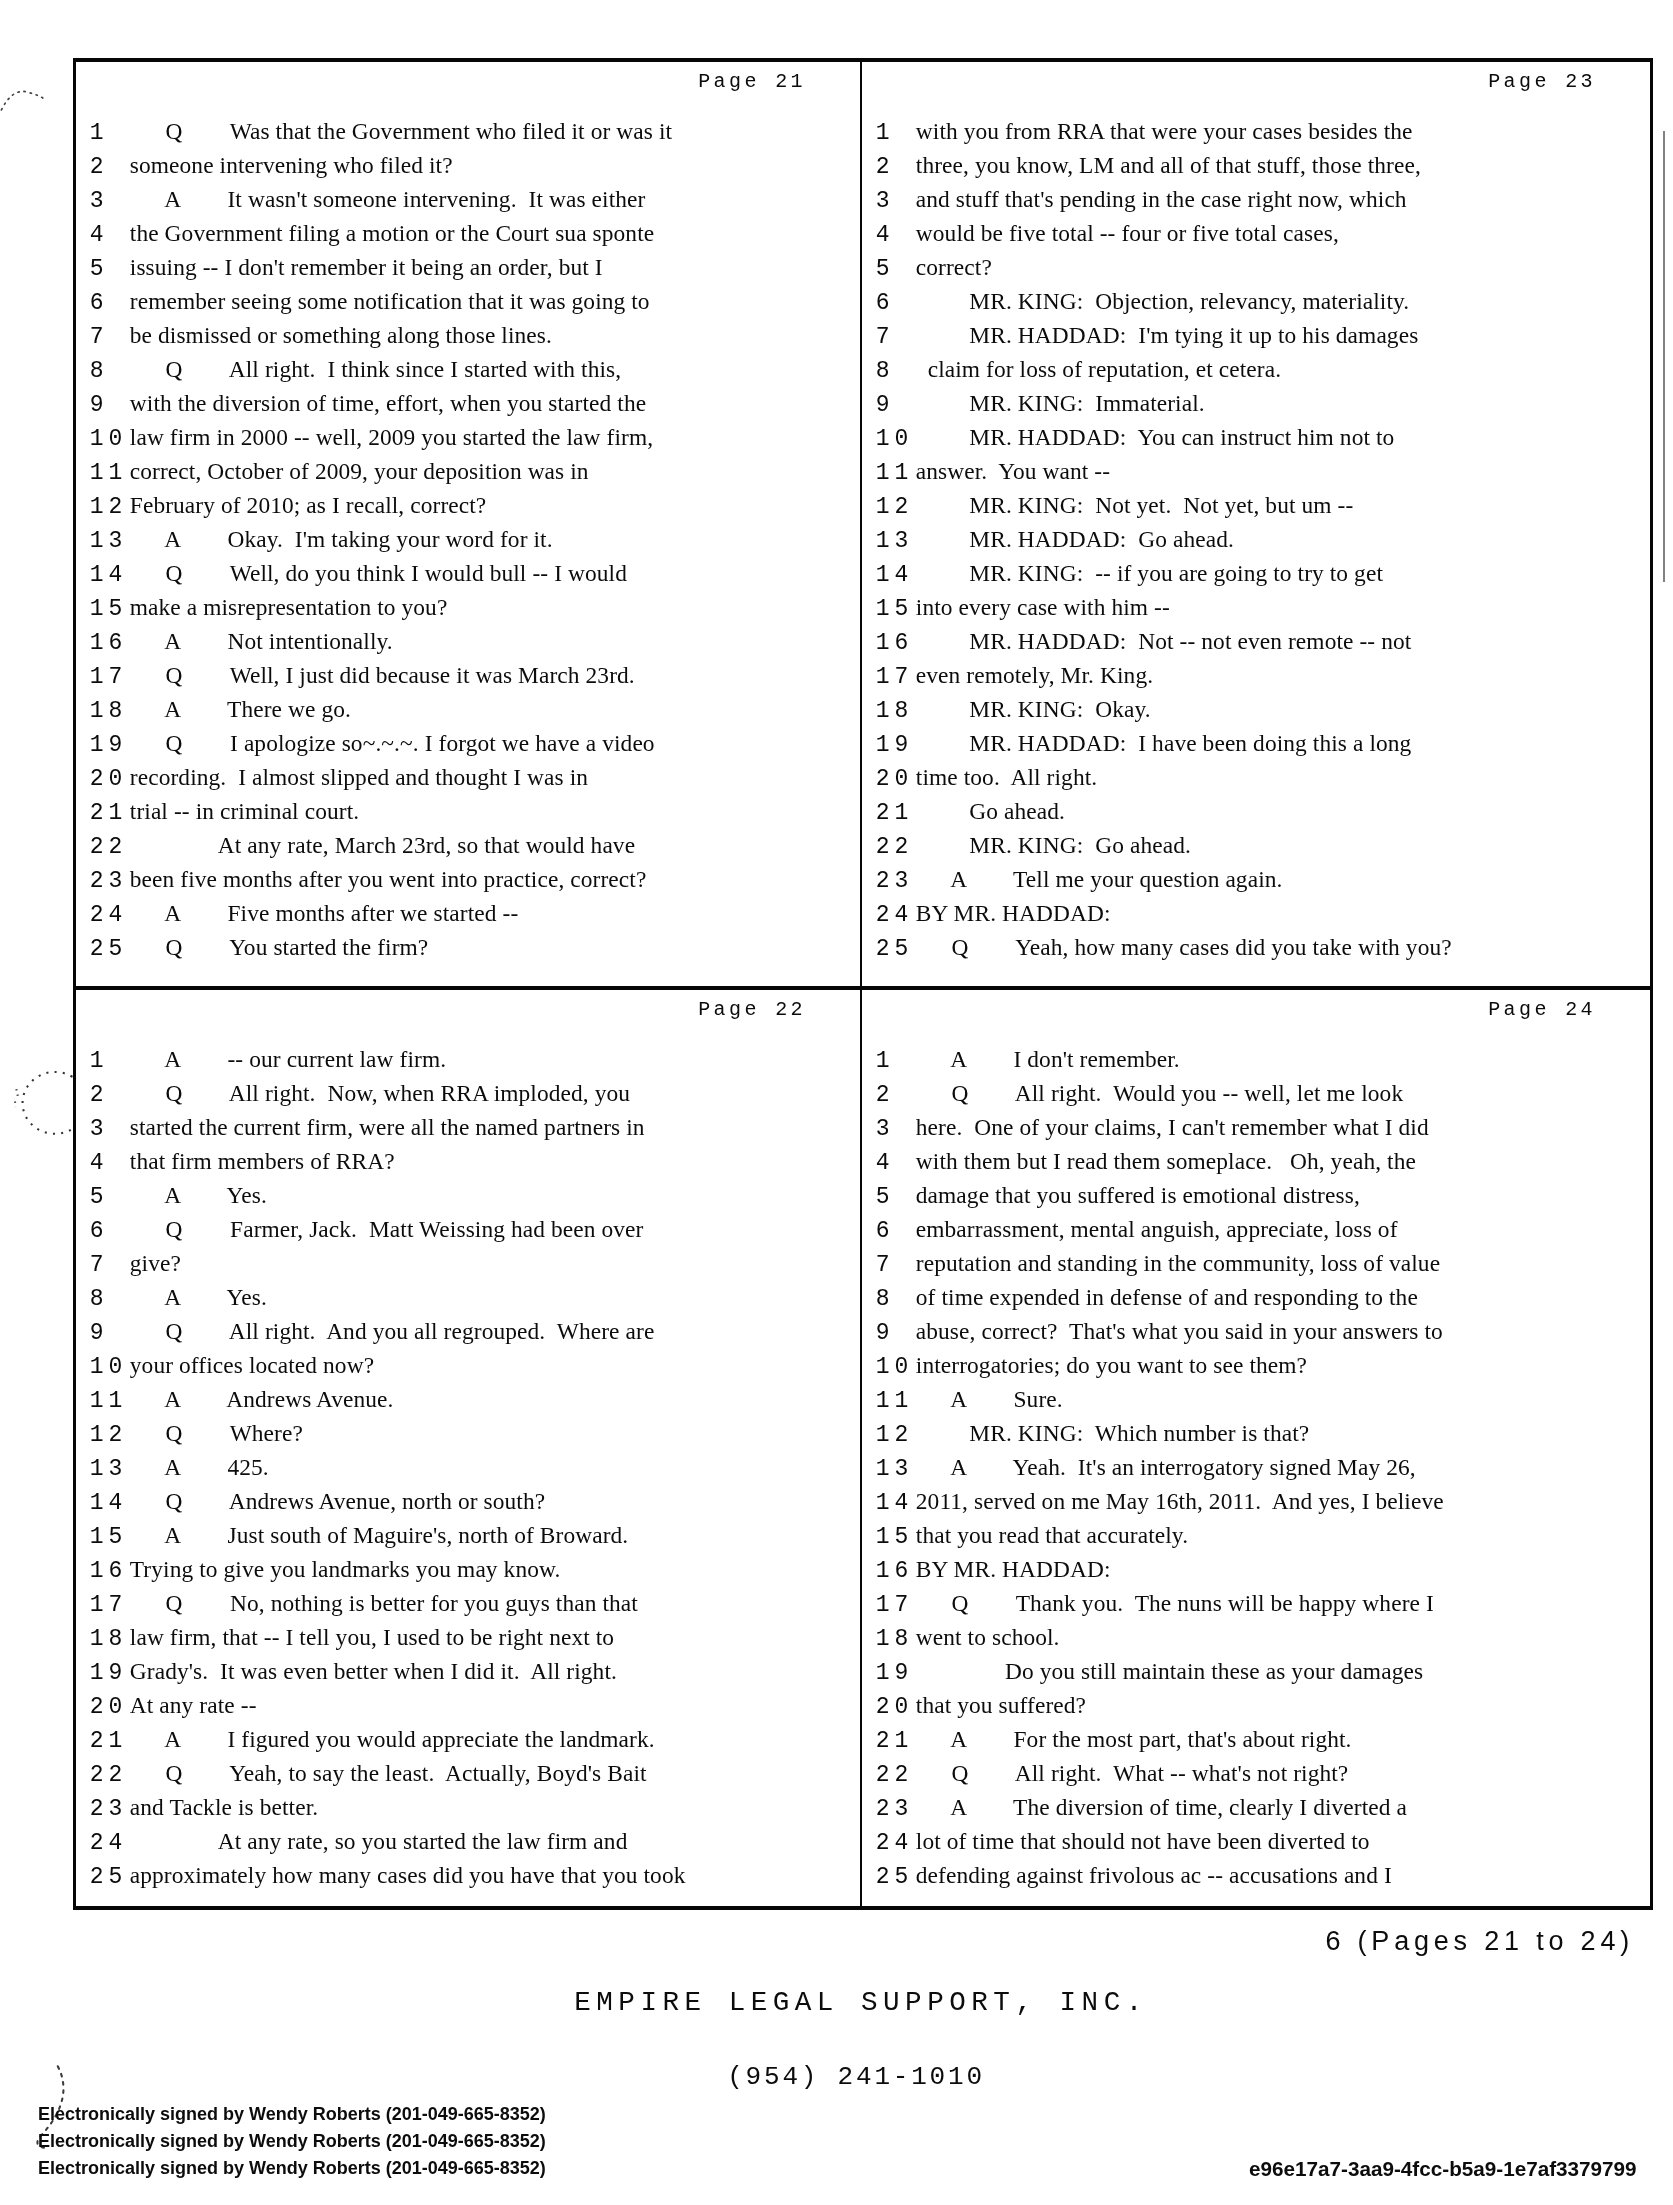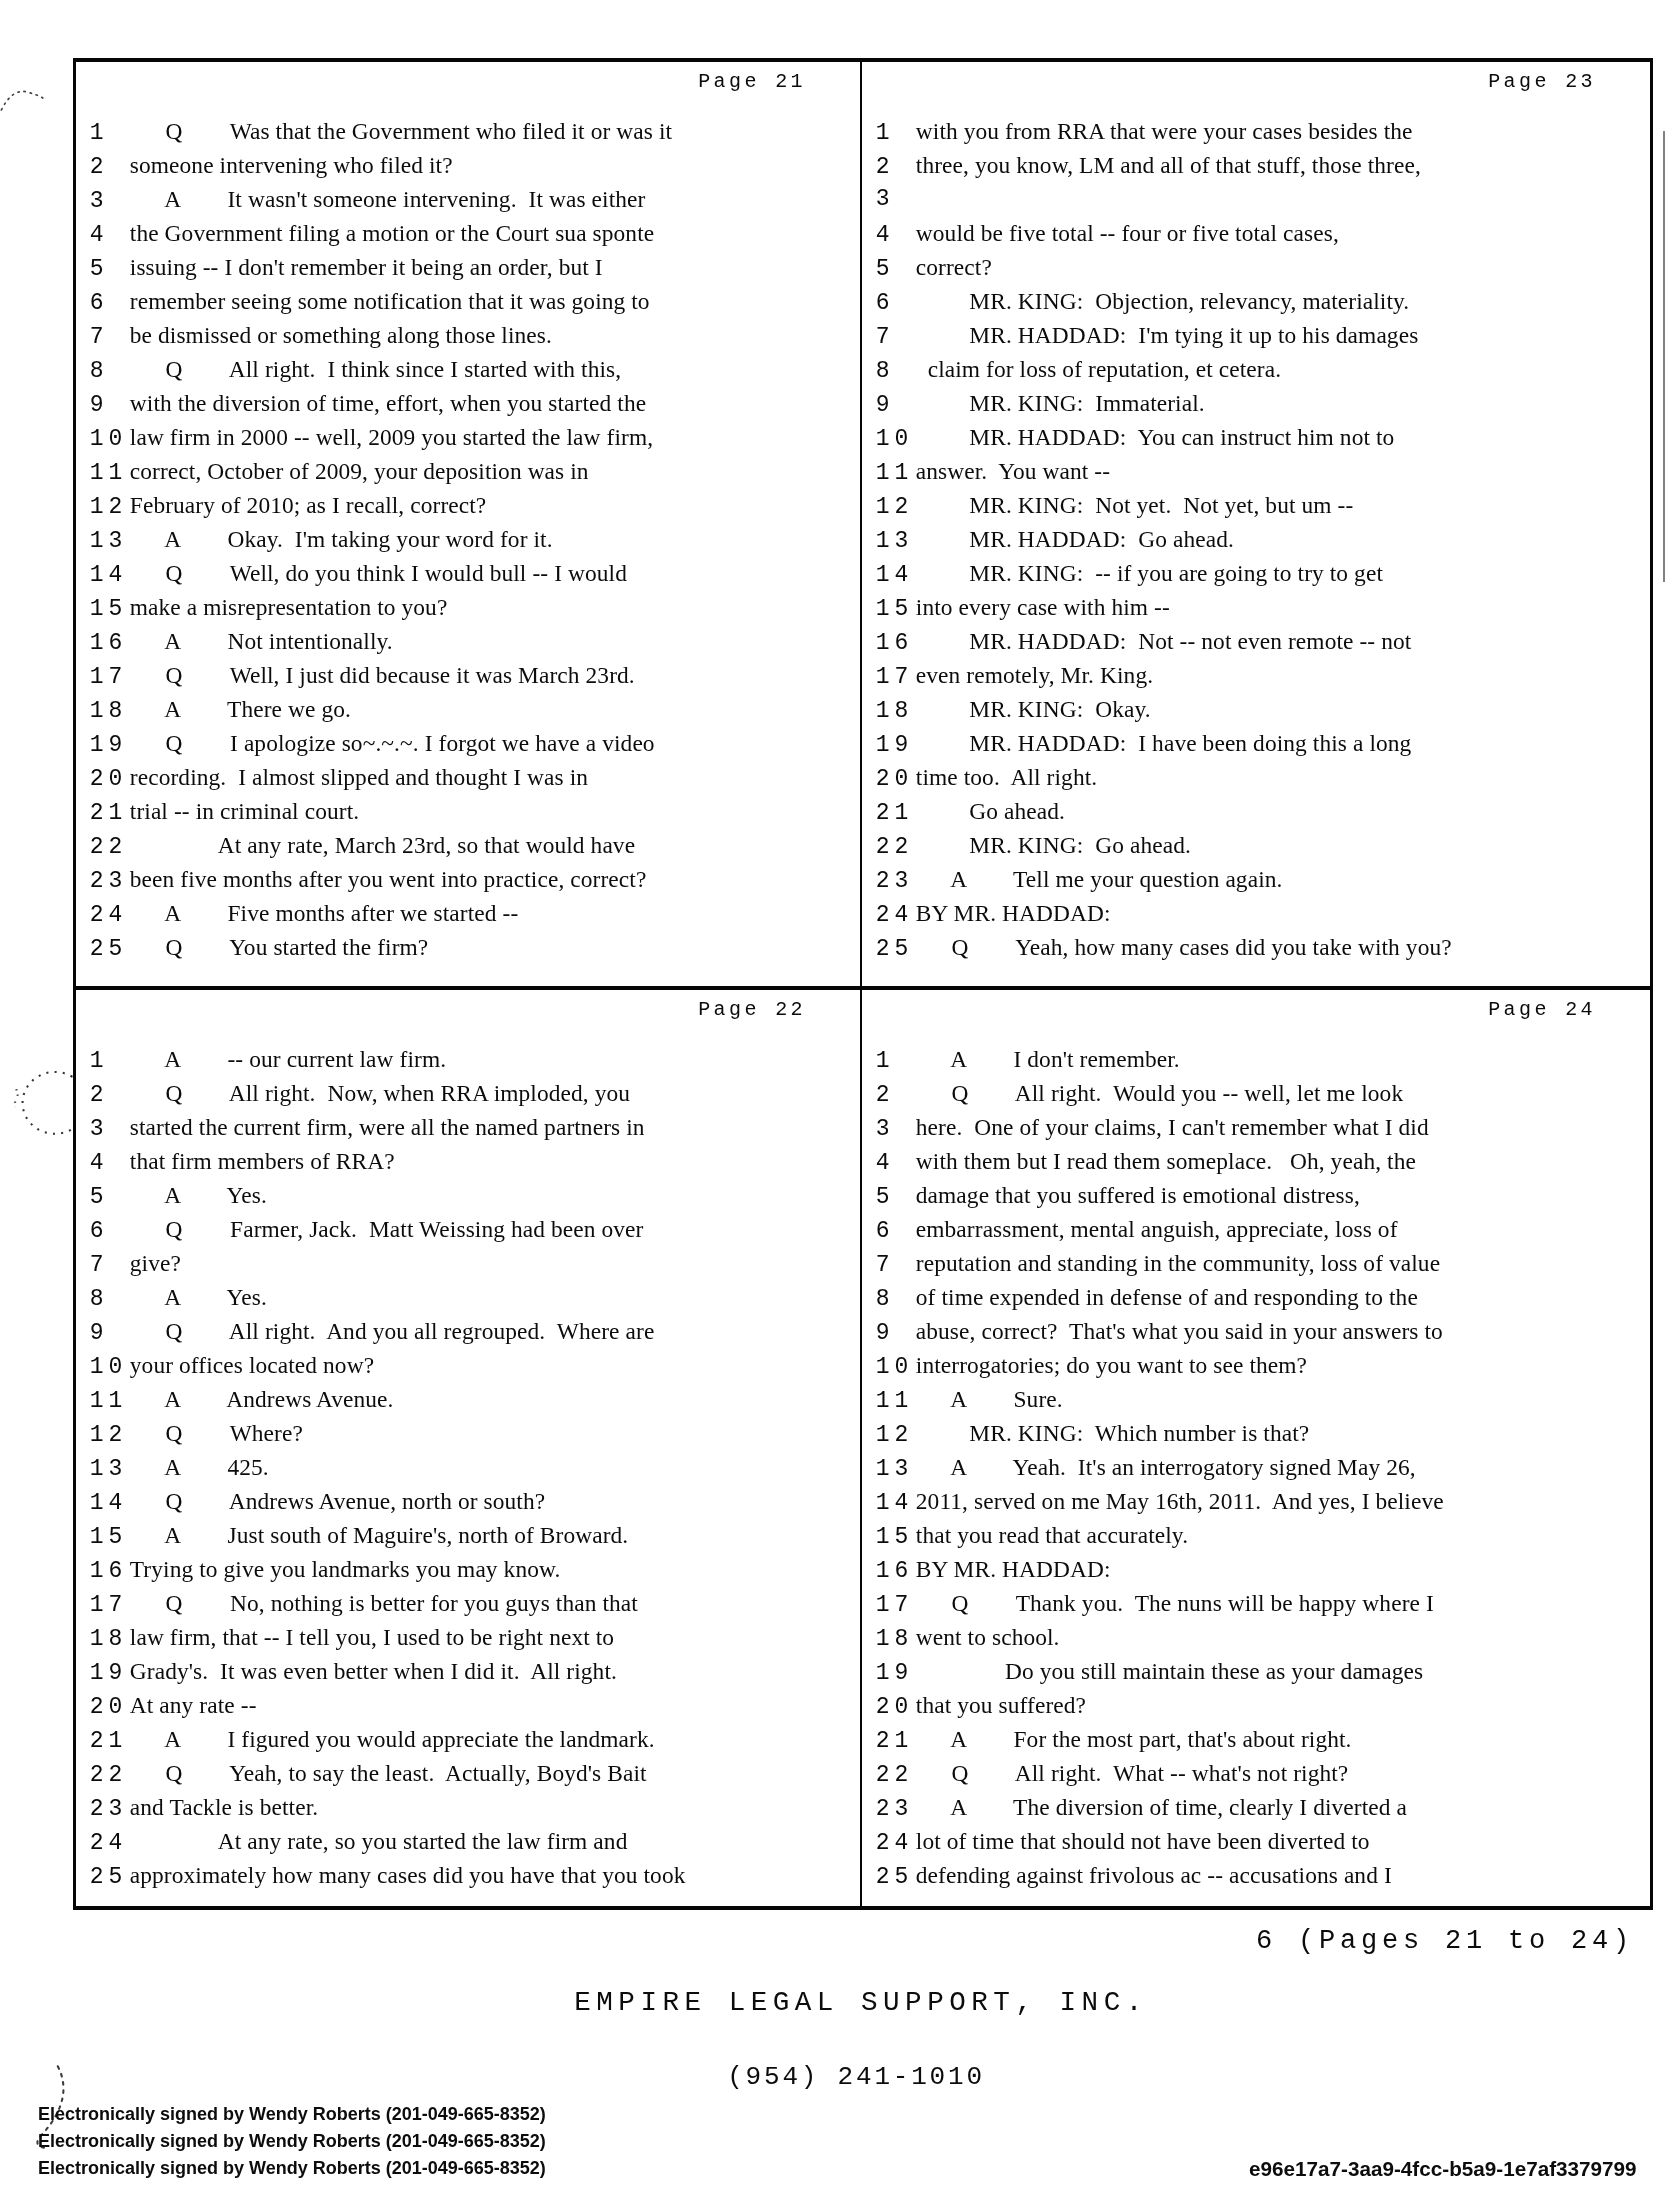--- a/index.html
+++ b/index.html
@@ -31,21 +31,21 @@
     font-family:"Liberation Mono", monospace;
     font-size:23px;letter-spacing:4.8px;
   }
   .linetext{
     font-family:"Liberation Serif", serif;
     font-size:23.4px;white-space:pre;letter-spacing:0.1px;
   }
   
   .page-summary{
     position:absolute;top:1926px;right:40px;
-    font-family:Liberation Mono, monospace;
+    font-family:Liberation Sans, sans-serif;
     font-size:27px;letter-spacing:4.8px;white-space:pre;
   }
   .company{
     position:absolute;top:1987px;left:861px;transform:translateX(-50%);
     font-family:"Liberation Mono", monospace;
     font-size:27.6px;letter-spacing:5.5px;white-space:pre;
   }
   .phone{
     position:absolute;top:2030px;left:856px;transform:translateX(-50%);
     font-family:"Liberation Mono", monospace;
@@ -198,20 +198,21 @@
           <div class="line">
             <span class="lineno">1</span>
             <span class="linetext">with you from RRA that were your cases besides the</span>
           </div>
           <div class="line">
             <span class="lineno">2</span>
             <span class="linetext">three, you know, LM and all of that stuff, those three,</span>
           </div>
           <div class="line">
             <span class="lineno">3</span>
+            <span class="linetext">and stuff that's pending in the case right now, which</span>
           </div>
           <div class="line">
             <span class="lineno">4</span>
             <span class="linetext">would be five total -- four or five total cases,</span>
           </div>
           <div class="line">
             <span class="lineno">5</span>
             <span class="linetext">correct?</span>
           </div>
           <div class="line">

